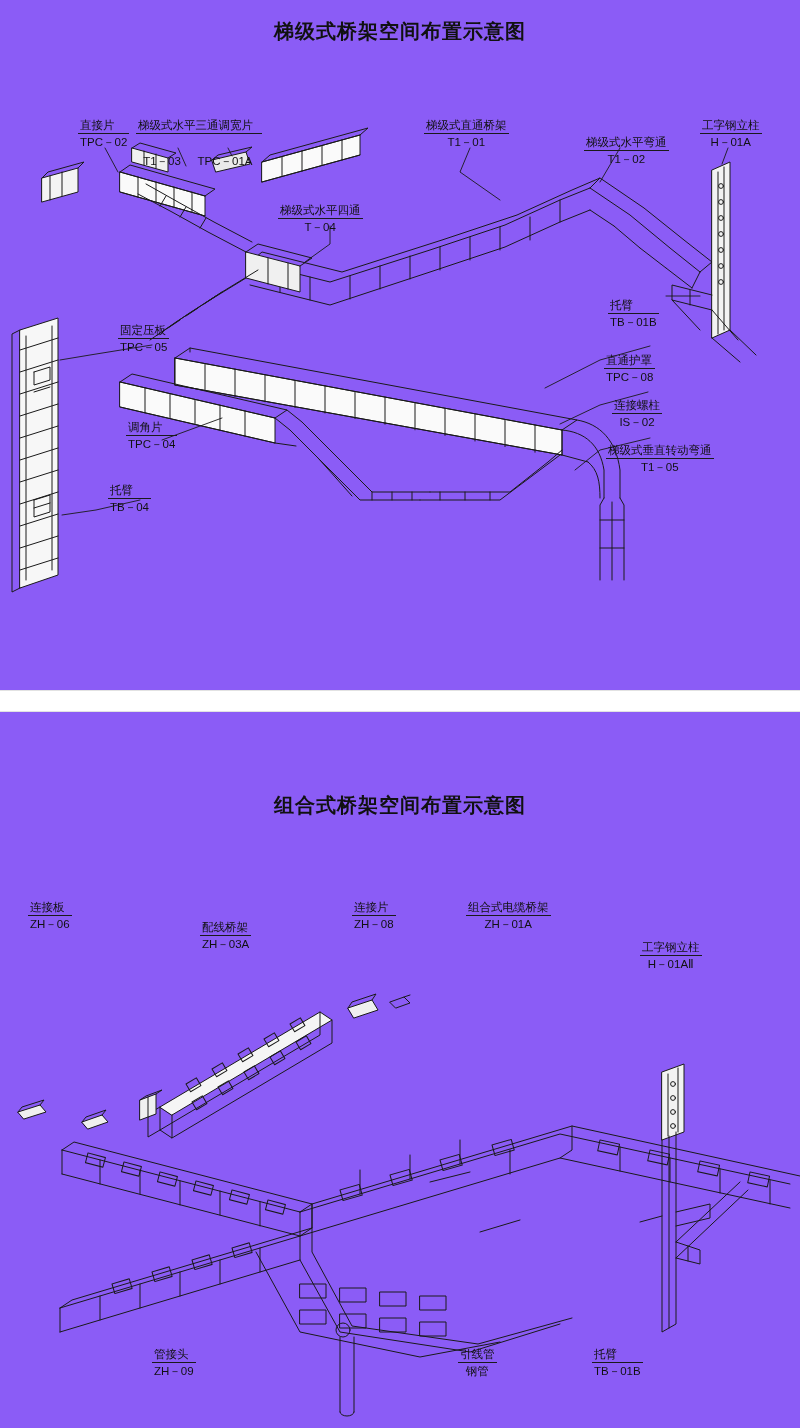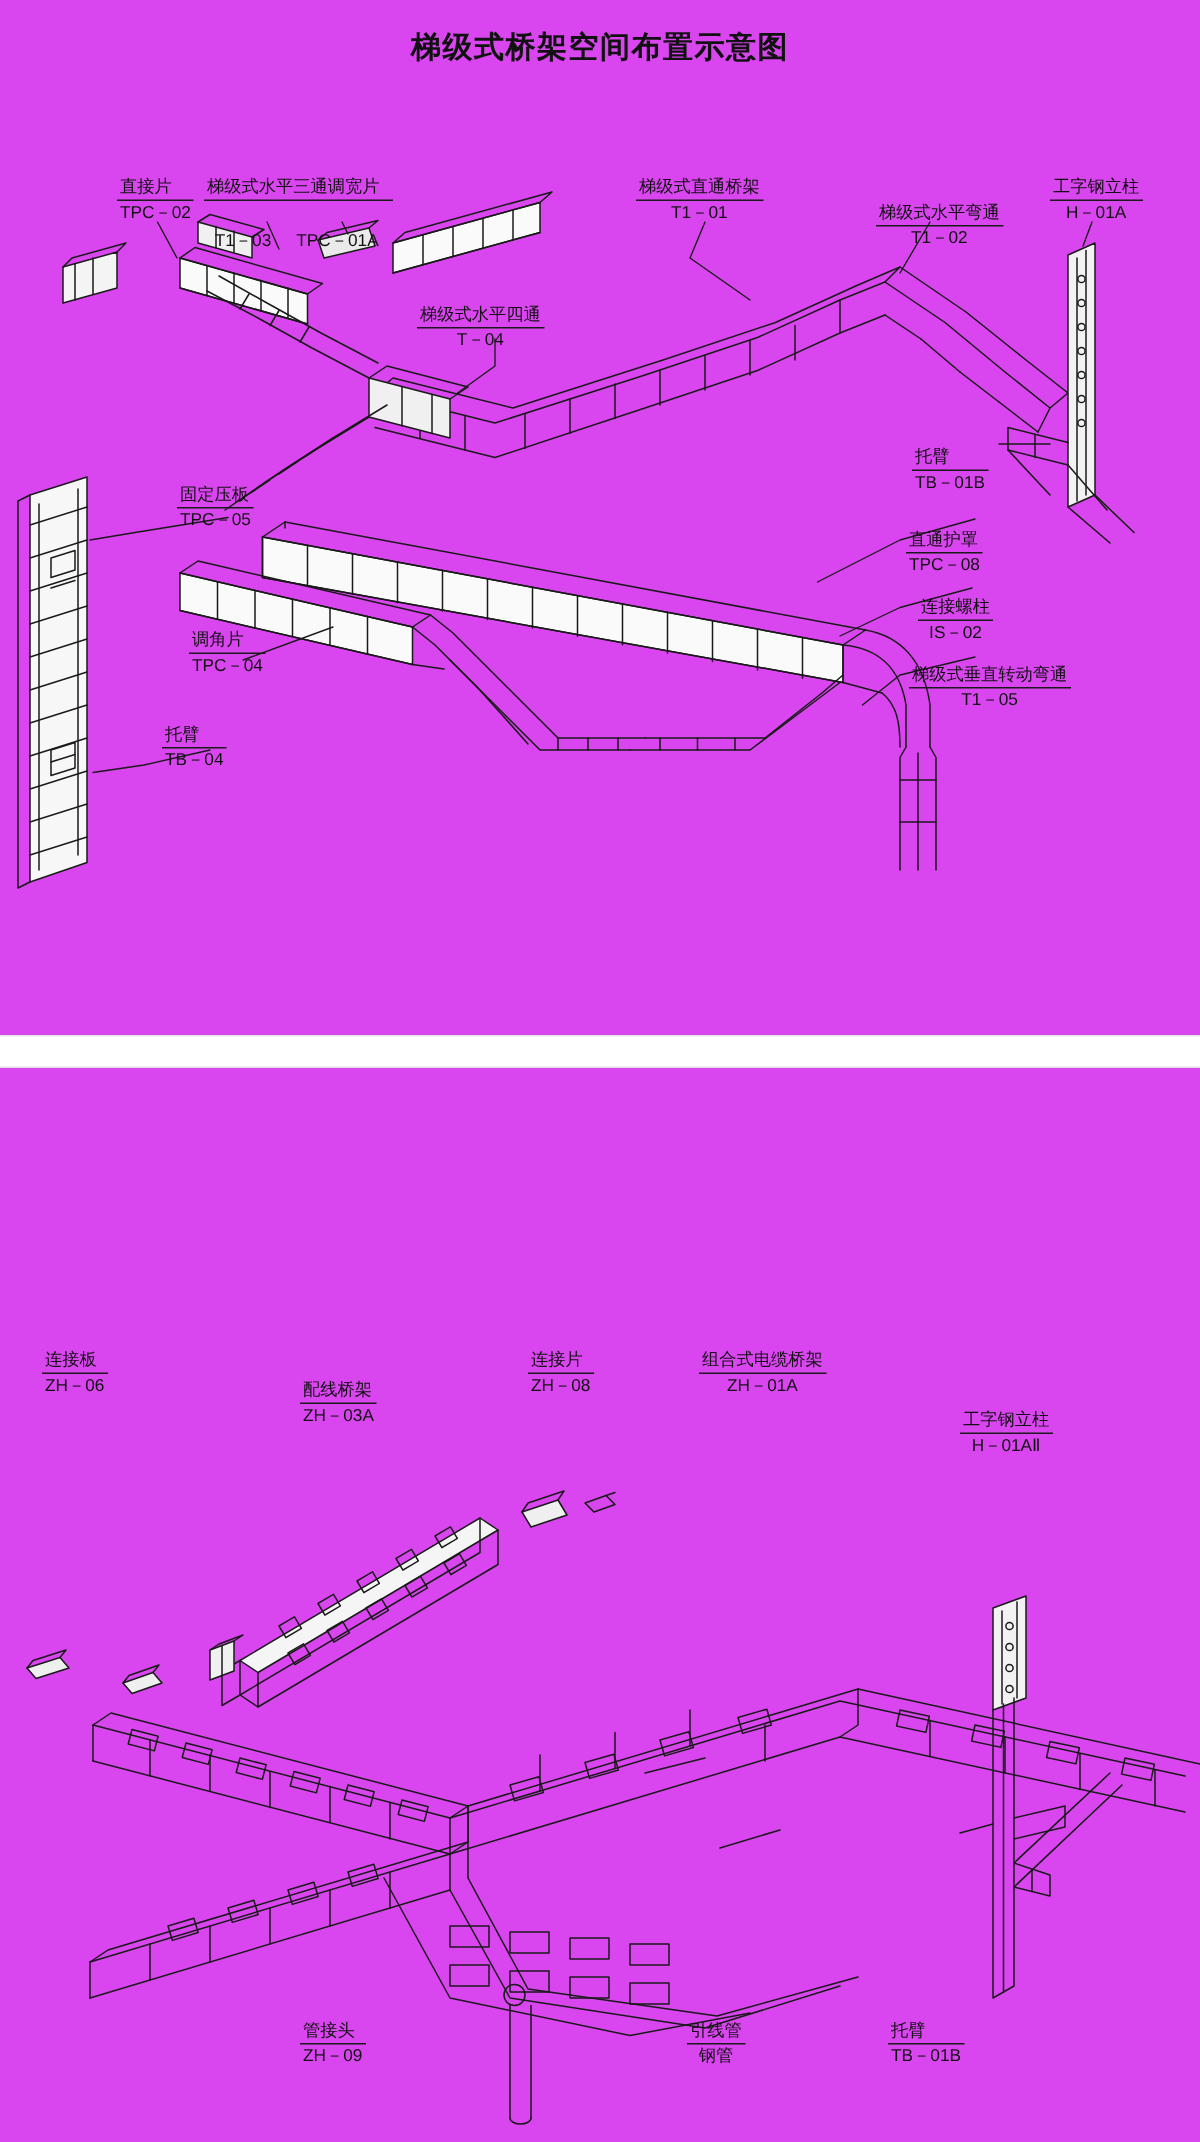--- a/index.html
+++ b/index.html
@@ -12,21 +12,21 @@
     font-family: "Liberation Sans", "DejaVu Sans", sans-serif;
     color: #111111;
   }
   .page {
     width: 800px;
     position: relative;
   }
   .panel {
     position: relative;
     width: 800px;
-    background: #d946ef;
+    background: #8b5cf6;
     overflow: hidden;
   }
   .panel-1 { height: 690px; }
   .gap {
     height: 20px;
     background: #ffffff;
     border-top: 1px solid #e2e2e2;
     border-bottom: 1px solid #e2e2e2;
   }
   .panel-2 { height: 718px; }
@@ -360,20 +360,21 @@
       <div class="label" style="left:108px; top:483px;">
         <span class="t1">托臂</span>
         <span class="t2">TB－04</span>
       </div>
     </div>
   </div>
 
   <div class="gap"></div>
 
   <div class="panel panel-2">
+    <div class="panel-title">组合式桥架空间布置示意图</div>
 
     <div class="stage">
       <svg class="art" width="800" height="718" viewBox="0 0 800 718">
         <g fill="none" stroke="#1a1a1a" stroke-width="1" stroke-linejoin="round" stroke-linecap="round">
 
           <g>
             <polygon points="160,395 320,300 332,308 172,403" fill="#f5f5f5"></polygon>
             <polyline points="160,395 160,418 172,426 172,403"></polyline>
             <polyline points="172,426 332,331 332,308"></polyline>
             <polyline points="160,418 320,323 320,300"></polyline>
@@ -557,21 +558,21 @@
       <div class="label" style="left: 466px; top: 188px;">
         <span class="t1">组合式电缆桥架</span>
         <span class="t2">ZH－01A</span>
       </div>
 
       <div class="label" style="left: 640px; top: 228px;">
         <span class="t1">工字钢立柱</span>
         <span class="t2">H－01AⅡ</span>
       </div>
 
-      <div class="label" style="left: 152px; top: 635px; margin-left: 48px;">
+      <div class="label" style="left: 152px; top: 635px;">
         <span class="t1">管接头</span>
         <span class="t2">ZH－09</span>
       </div>
 
       <div class="label" style="left: 458px; top: 635px;">
         <span class="t1">引线管</span>
         <span class="t2">钢管</span>
       </div>
 
       <div class="label" style="left: 592px; top: 635px;">

